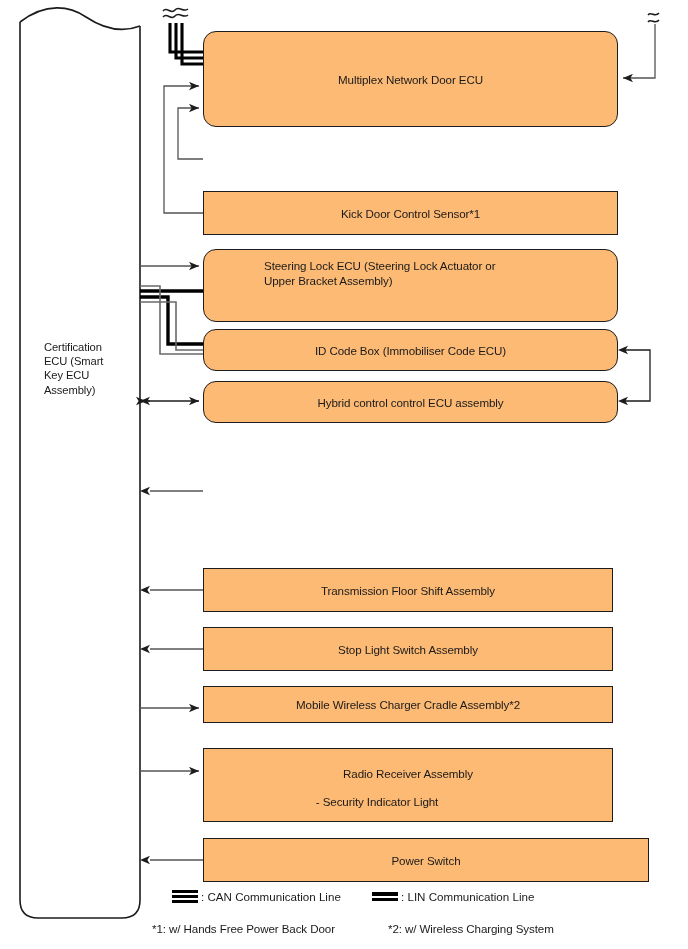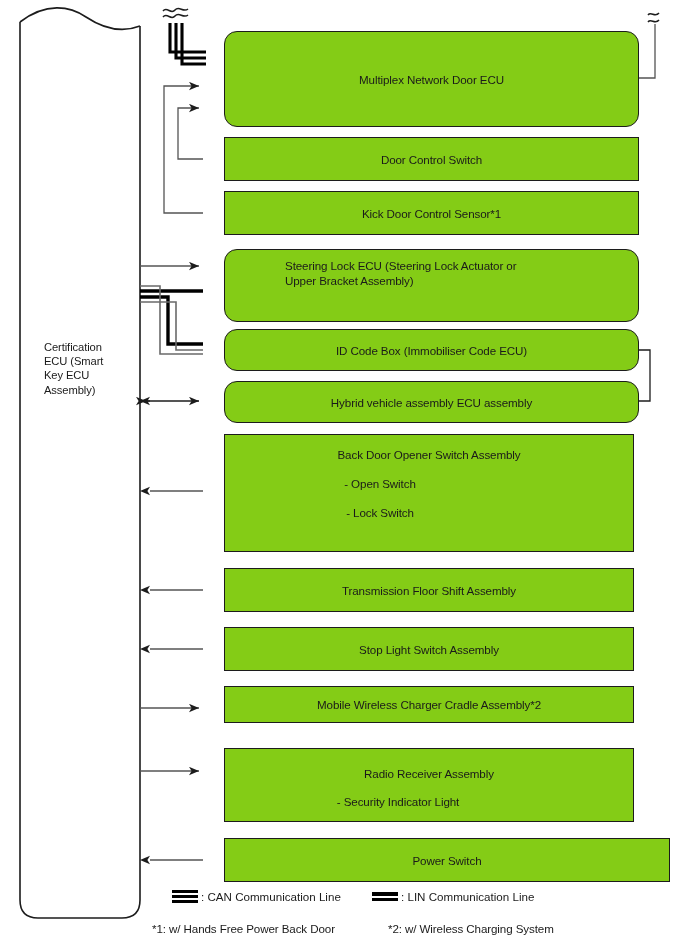--- a/index.html
+++ b/index.html
@@ -7,27 +7,26 @@
     width:688px;height:949px;position:relative;overflow:hidden;
     font-family:"Liberation Sans", sans-serif;
     color:#1a1a1a;
   }
   #canvas{position:absolute;left:0;top:0;width:688px;height:949px;}
   .svg-layer{position:absolute;left:0;top:0;width:688px;height:949px;}
 
   .node{
     position:absolute;
     border:1.6px solid #1c1c1c;
-    background:#84cc16;
+    background:#fdba74;
     box-sizing:border-box;
     display:flex;
     flex-direction:column;
     align-items:center;
     justify-content:center;
-    margin-left:21px;
   }
   .node.rounded{border-radius:13px;}
   .node .ttl{
     font-size:11.6px;
     line-height:15px;
     text-align:center;
     letter-spacing:-0.1px;
     white-space:pre-line;
   }
   .node .sub{
@@ -163,46 +162,38 @@
 
   <div class="spine-label" style="left:44px;top:340px;width:92px;">Certification
 ECU (Smart
 Key ECU
 Assembly)</div>
 
   <div class="node rounded" style="left:203px;top:31px;width:415px;height:96px;">
     <div class="ttl">Multiplex Network Door ECU</div>
   </div>
 
-  <div class="node" style="left:203px;top:137px;width:415px;height:44px;">
-    <div class="ttl">Door Control Switch</div>
-  </div>
 
   <div class="node" style="left:203px;top:191px;width:415px;height:44px;">
     <div class="ttl">Kick Door Control Sensor*1</div>
   </div>
 
   <div class="node rounded twoline" style="left:203px;top:249px;width:415px;height:73px;align-items:flex-start;justify-content:flex-start;padding-top:8px;">
     <div class="ttl" style="margin-left:60px;text-align:left;">Steering Lock ECU (Steering Lock Actuator or
 Upper Bracket Assembly)</div>
   </div>
 
   <div class="node rounded" style="left:203px;top:329px;width:415px;height:42px;">
     <div class="ttl">ID Code Box (Immobiliser Code ECU)</div>
   </div>
 
   <div class="node rounded" style="left:203px;top:381px;width:415px;height:42px;">
-    <div class="ttl">Hybrid vehicle assembly ECU assembly</div>
-  </div>
-
-  <div class="node" style="left:203px;top:434px;width:410px;height:118px;justify-content:flex-start;padding-top:12px;">
-    <div class="ttl">Back Door Opener Switch Assembly</div>
-    <div class="sub" style="margin-top:14px;margin-left:-98px;">- Open Switch</div>
-    <div class="sub" style="margin-top:14px;margin-left:-98px;">- Lock Switch</div>
-  </div>
+    <div class="ttl">Hybrid control control ECU assembly</div>
+  </div>
+
 
   <div class="node" style="left:203px;top:627px;width:410px;height:44px;">
     <div class="ttl">Stop Light Switch Assembly</div>
   </div>
 
   <div class="node" style="left:203px;top:568px;width:410px;height:44px;">
     <div class="ttl">Transmission Floor Shift Assembly</div>
   </div>
 
   <div class="node" style="left:203px;top:686px;width:410px;height:37px;">

